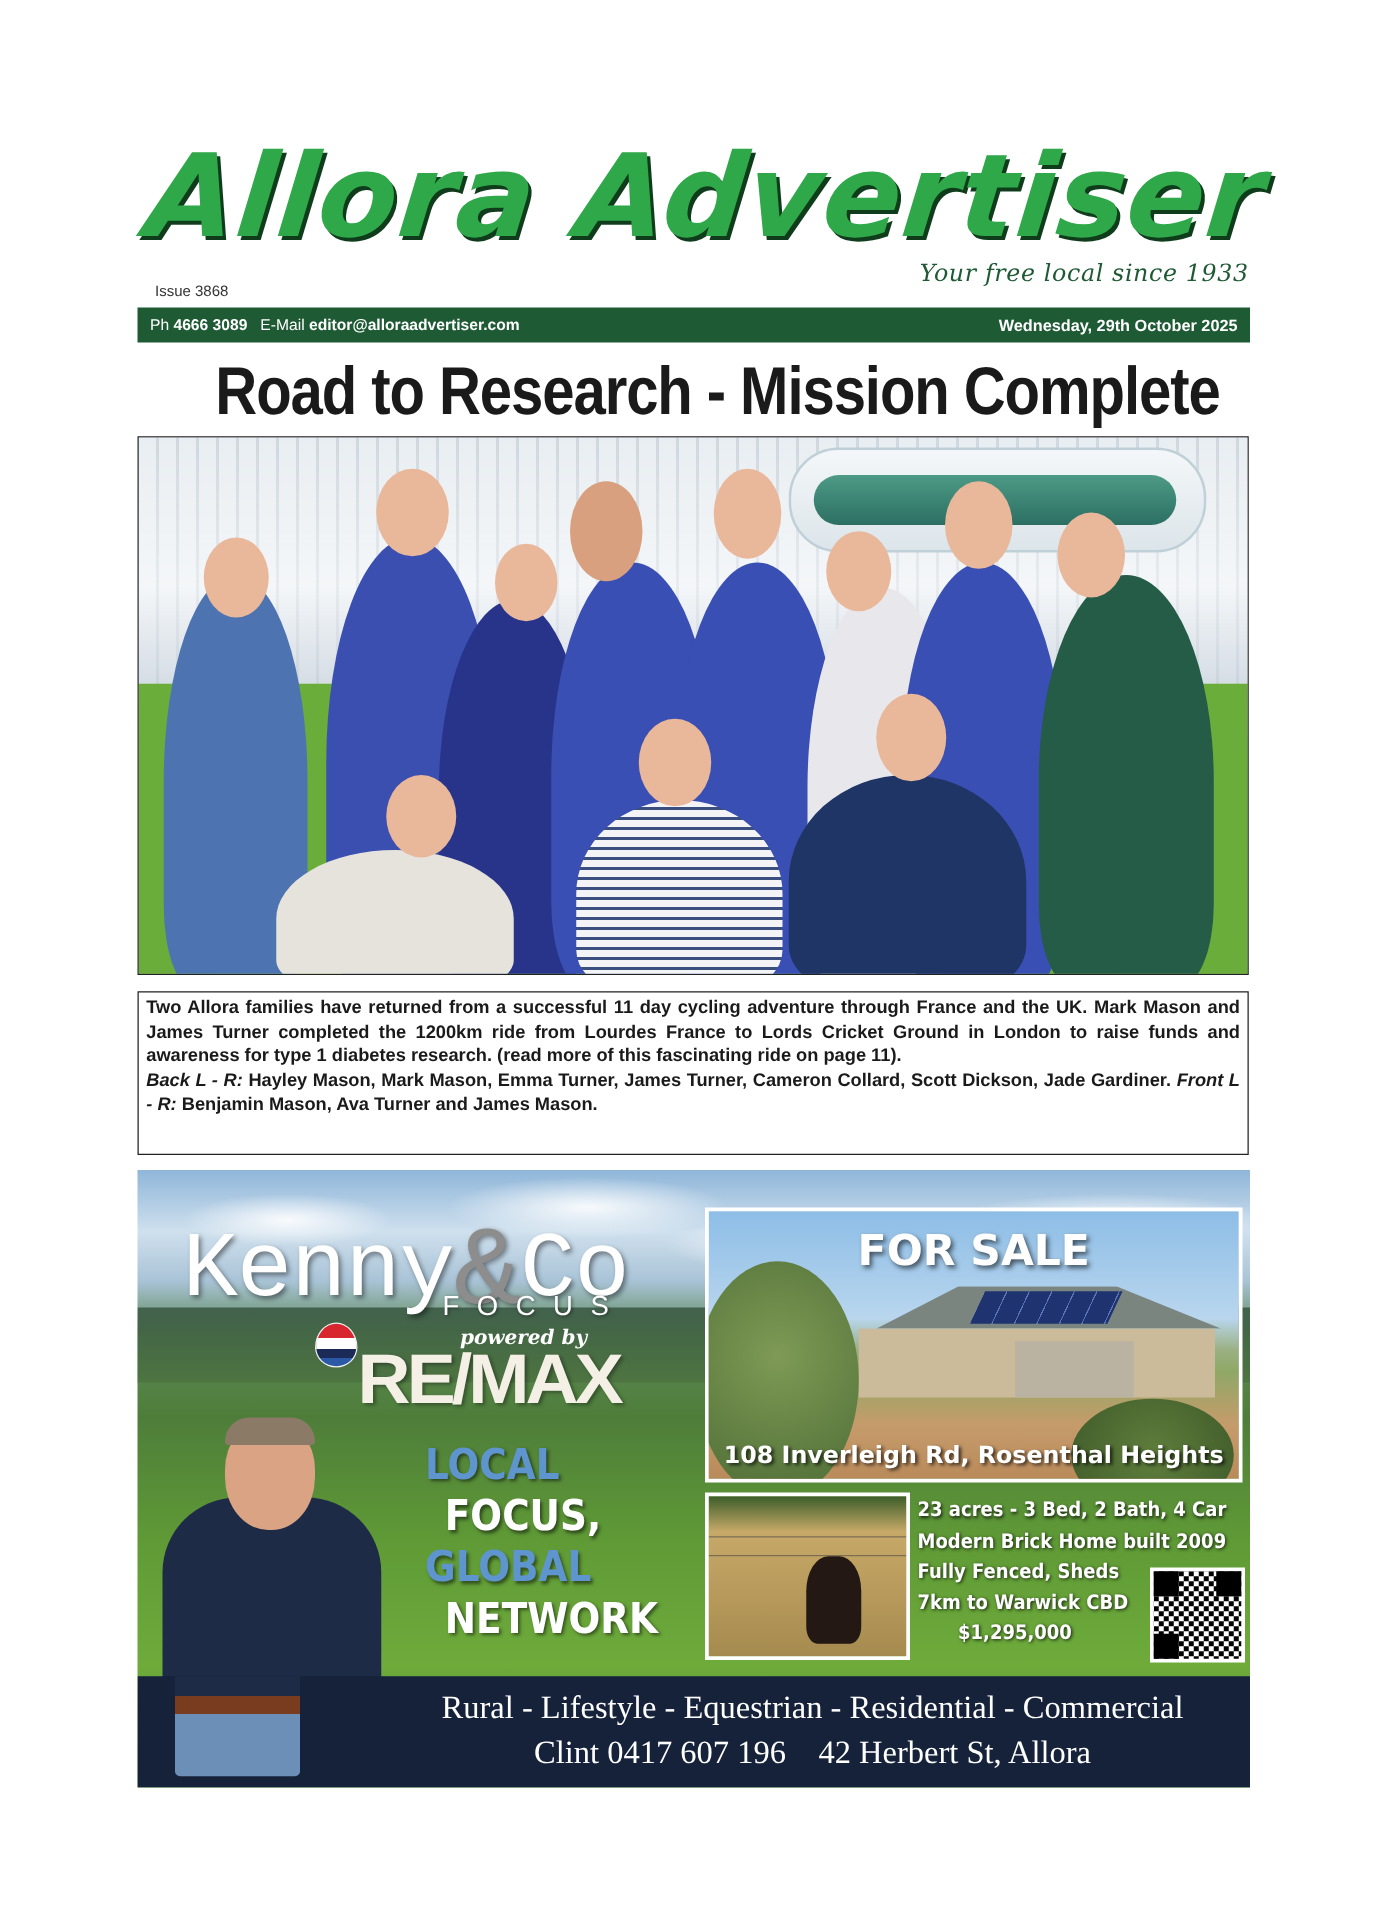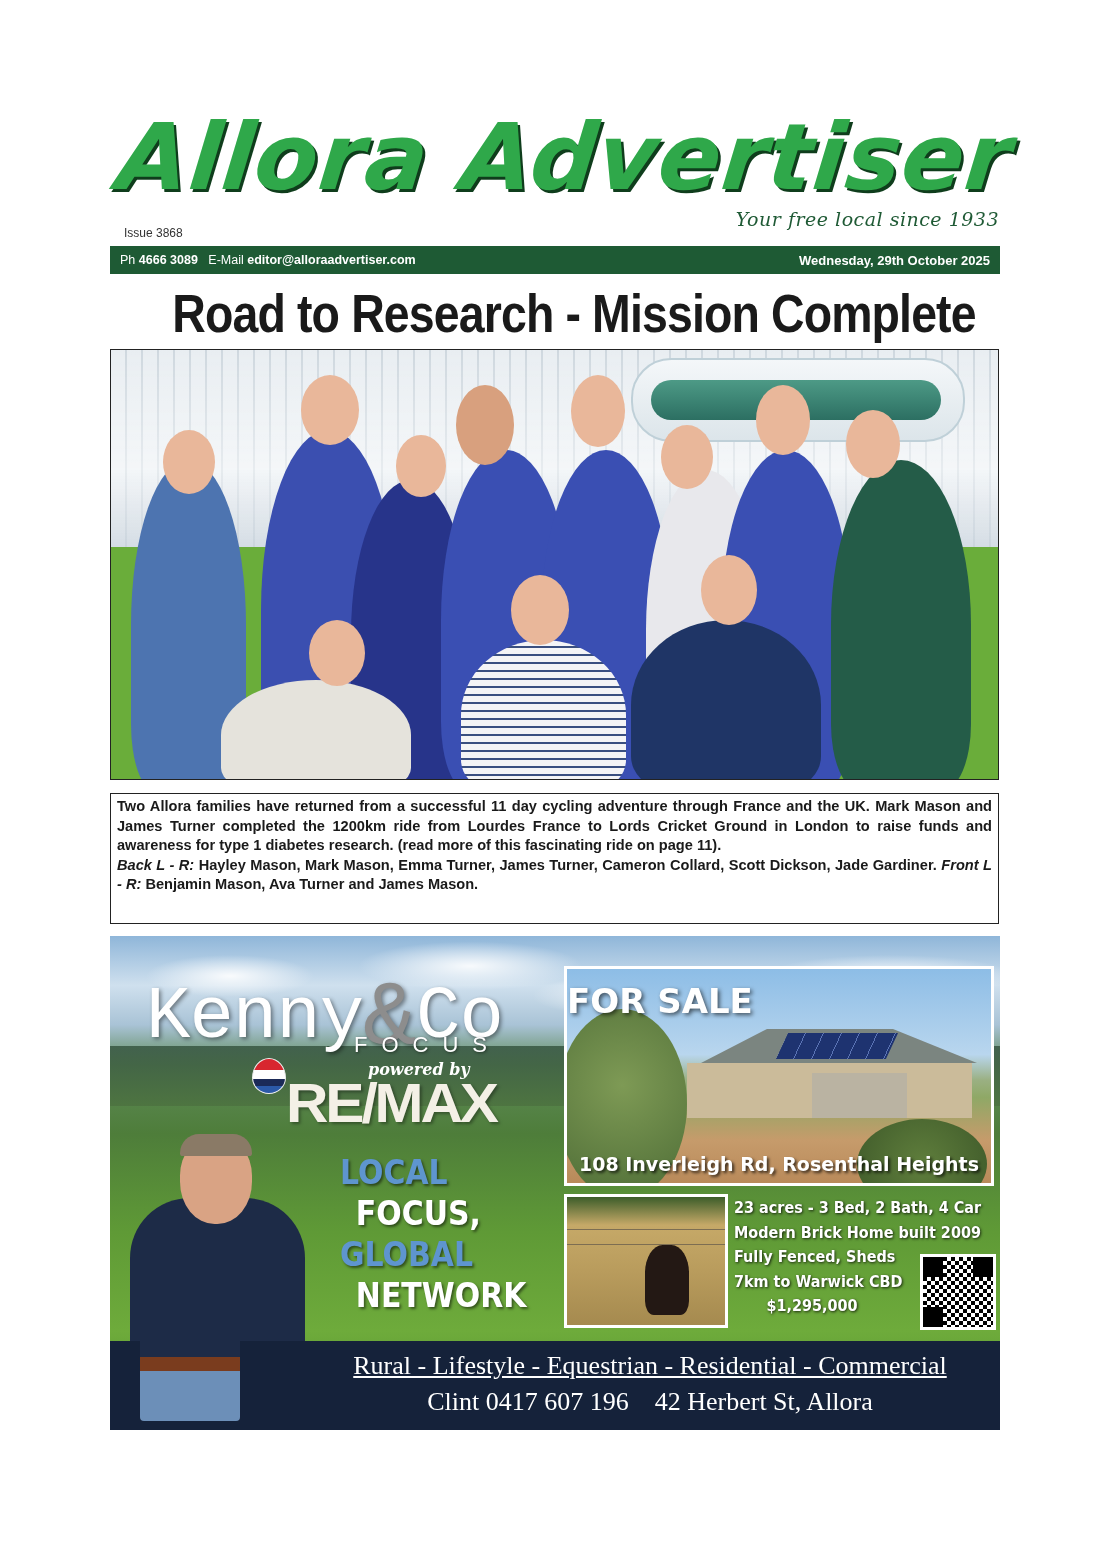--- a/index.html
+++ b/index.html
@@ -95,21 +95,21 @@
     .slogan .white { color: #ffffff; display: block; padding-left: 18px; }
 
     .sale-photo { position: absolute; left: 454px; top: 30px; width: 430px; height: 220px; border: 3px solid #fff; box-sizing: border-box; overflow: hidden;
       background: linear-gradient(180deg, #8dbde6 0%, #b9d6ee 40%, #9ab082 52%, #8fa866 60%, #c69b6b 80%, #b98a5a 100%); }
     .house-roof { position: absolute; left: 110px; top: 60px; width: 300px; height: 34px; background: #7b8580; clip-path: polygon(8% 100%, 30% 0, 72% 0, 100% 100%); }
     .solar { position: absolute; left: 215px; top: 64px; width: 110px; height: 26px; background: repeating-linear-gradient(90deg, #1e3370 0 17px, #5b74b5 17px 18px); transform: skewX(-25deg); }
     .house-wall { position: absolute; left: 120px; top: 94px; width: 285px; height: 55px; background: #cbbb9a; }
     .garage { position: absolute; left: 245px; top: 104px; width: 95px; height: 45px; background: #bab3a2; }
     .bush-left { position: absolute; left: -10px; top: 40px; width: 130px; height: 190px; background: radial-gradient(circle at 50% 40%, #7e9a55, #4c6b35); border-radius: 50%; }
     .bush-right { position: absolute; left: 290px; top: 150px; width: 130px; height: 90px; background: radial-gradient(circle at 50% 50%, #5f7e3c, #3f5a2a); border-radius: 50%; }
-    .for-sale { position: absolute; left: 0; top: 12px; width: 100%; text-align: left; font-family: "DejaVu Sans", sans-serif; font-weight: bold; font-size: 34px; color: #fff;
+    .for-sale { position: absolute; left: 0; top: 12px; width: 100%; text-align: center; font-family: "DejaVu Sans", sans-serif; font-weight: bold; font-size: 34px; color: #fff;
       text-shadow: 2px 2px 4px rgba(0,0,0,0.6); }
     .address { position: absolute; left: 0; top: 184px; width: 100%; text-align: center; font-family: "DejaVu Sans", sans-serif; font-weight: bold; font-size: 19px; color: #fff;
       text-shadow: 2px 2px 3px rgba(0,0,0,0.7); white-space: nowrap; }
 
     .cow-photo { position: absolute; left: 454px; top: 258px; width: 164px; height: 134px; border: 3px solid #fff; box-sizing: border-box; overflow: hidden;
       background: linear-gradient(180deg, #3c5d2a 0%, #c6a968 22%, #b89b5c 60%, #a58a4f 100%); }
     .fence { position: absolute; left: 0; top: 32px; width: 100%; height: 14px; border-top: 1px solid #7d6e52; border-bottom: 1px solid #7d6e52; }
     .cow { position: absolute; left: 78px; top: 48px; width: 44px; height: 70px; background: #231814; border-radius: 40% 40% 20% 20%; }
 
     .details { position: absolute; left: 624px; top: 260px; font-family: "DejaVu Sans", sans-serif; font-weight: bold; font-size: 16px; line-height: 24.5px; color: #fff;
@@ -118,21 +118,21 @@
     .qr { position: absolute; left: 810px; top: 318px; width: 76px; height: 76px; background: #fff; padding: 3px; box-sizing: border-box; }
     .qr-inner { width: 100%; height: 100%;
       background:
         linear-gradient(#000,#000) 0 0/20px 20px no-repeat,
         linear-gradient(#000,#000) 100% 0/20px 20px no-repeat,
         linear-gradient(#000,#000) 0 100%/20px 20px no-repeat,
         repeating-conic-gradient(#000 0 25%, #fff 0 50%) 0 0/8px 8px; }
 
     .ad-footer { position: absolute; left: 0; top: 405px; width: 100%; height: 89px; background: #15223a; }
     .footer-line1, .footer-line2 { position: absolute; left: 200px; width: 680px; text-align: center; font-family: "Liberation Serif", serif; color: #fff; font-size: 26px; white-space: nowrap; }
-    .footer-line1 { top: 10px; text-decoration: underline; }
+    .footer-line1 { top: 10px; }
     .footer-line2 { top: 46px; }
     .footer-line2 .gap { display: inline-block; width: 26px; }
     .belt { position: absolute; left: 30px; top: 0; width: 100px; height: 80px; background: linear-gradient(180deg, #1d2b47 0 20%, #7a3c1e 20% 38%, #6c8fb8 38%); border-radius: 0 0 4px 4px; }
   </style>
 </head>
 <body>
 
 <div class="masthead">
   <div class="masthead-title">Allora Advertiser</div>
 </div>

